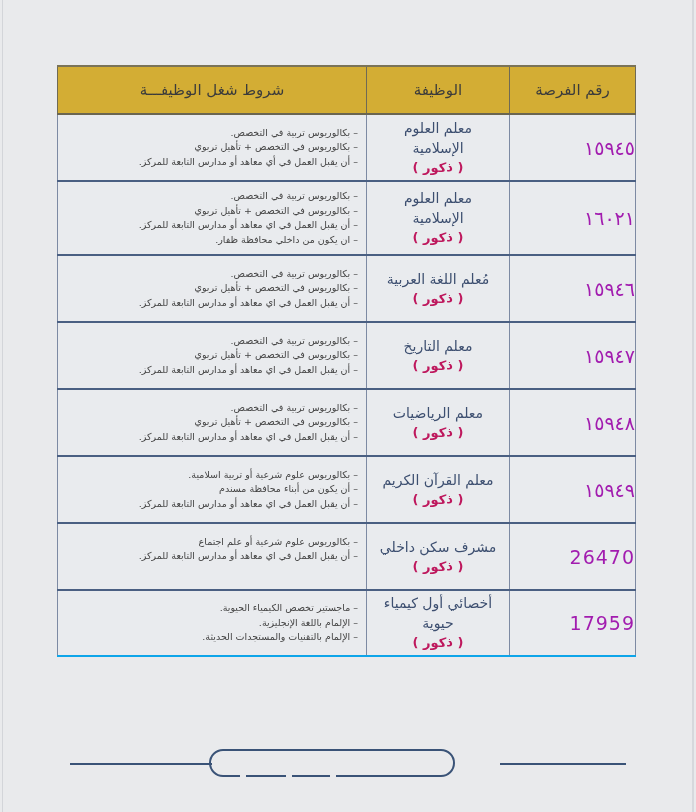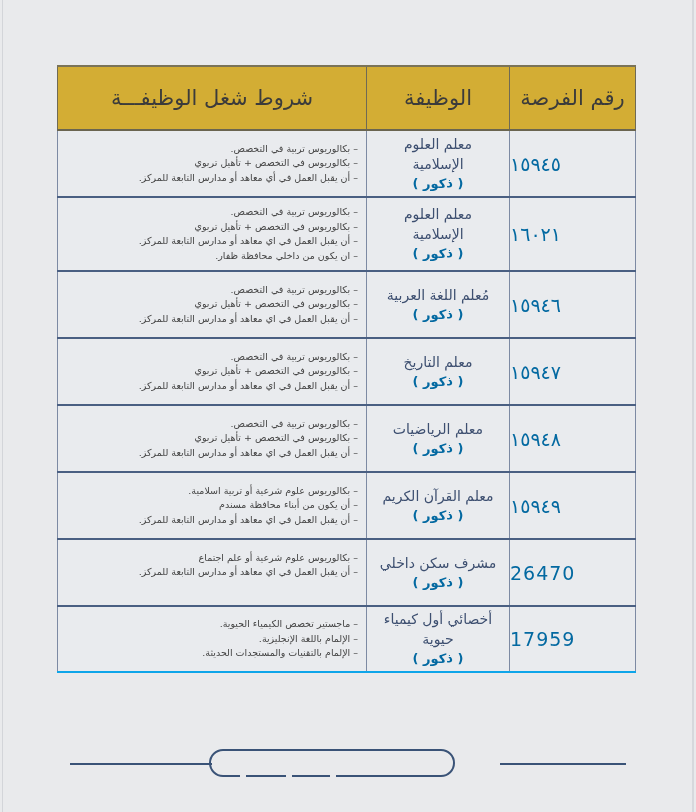--- a/index.html
+++ b/index.html
@@ -32,23 +32,23 @@
       top: 65px;
       width: 579px;
       border-collapse: collapse;
       table-layout: fixed;
       direction: rtl;
     }
     .jobs-table th {
       background: #d3ad34;
       color: #3b3b3b;
       font-weight: normal;
-      font-size: 21px;
+      font-size: 15px;
       height: 42px;
-      padding: 10px;
+      padding: 2px;
       border: 1px solid #6f6a55;
       border-top: 2px solid #7a7358;
       border-bottom: 2px solid #6a6550;
       text-align: center;
       vertical-align: middle;
     }
     .jobs-table td {
       border: 1px solid #7d8aa3;
       border-left: 1px solid #7d8aa3;
       border-right: 1px solid #7d8aa3;
@@ -60,36 +60,36 @@
       border-bottom: 2px solid #4a5f82;
     }
     .jobs-table tr.row:last-child td {
       border-bottom: 2px solid #0ea5e9;
     }
     .col-num { width: 126px; }
     .col-job { width: 143px; }
     .col-req { width: auto; }
 
     .cell-num {
-      text-align: left;
+      text-align: right;
       font-size: 19px;
-      color: #0369a1;
+      color: #a21caf;
       letter-spacing: 1px;
     }
     .cell-job {
       text-align: center;
       color: #3d4f70;
       font-size: 14px;
       line-height: 20px;
       padding: 2px 12px !important;
     }
     .job-title { display: block; }
     .job-gender {
       display: block;
-      color: #0369a1;
+      color: #be185d;
       font-weight: bold;
       font-size: 13px;
     }
     .cell-req {
       color: #444;
       font-size: 9.5px;
       line-height: 14.5px;
       padding: 4px 8px 4px 6px !important;
     }
     .req-line { display: block; white-space: nowrap; }

